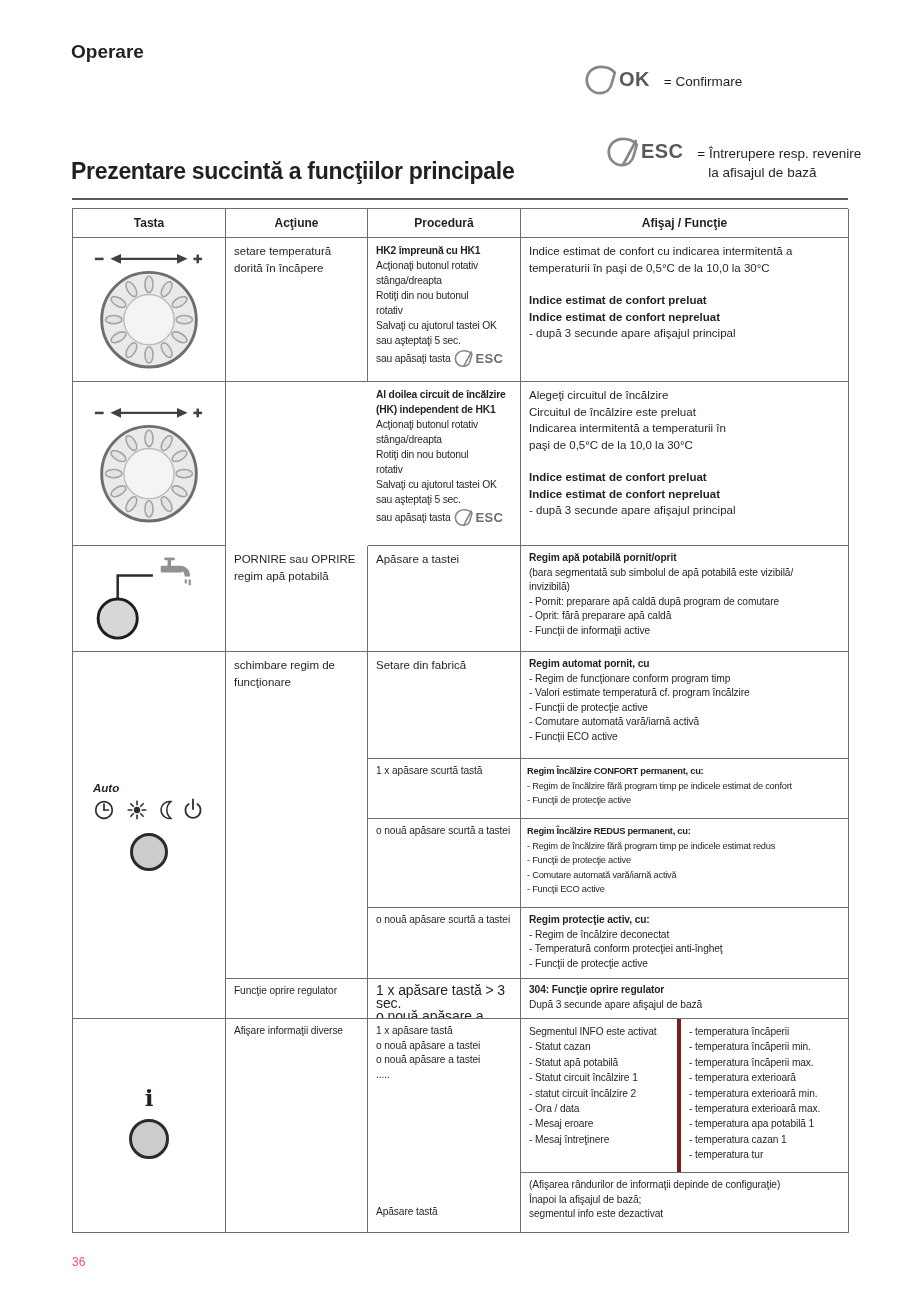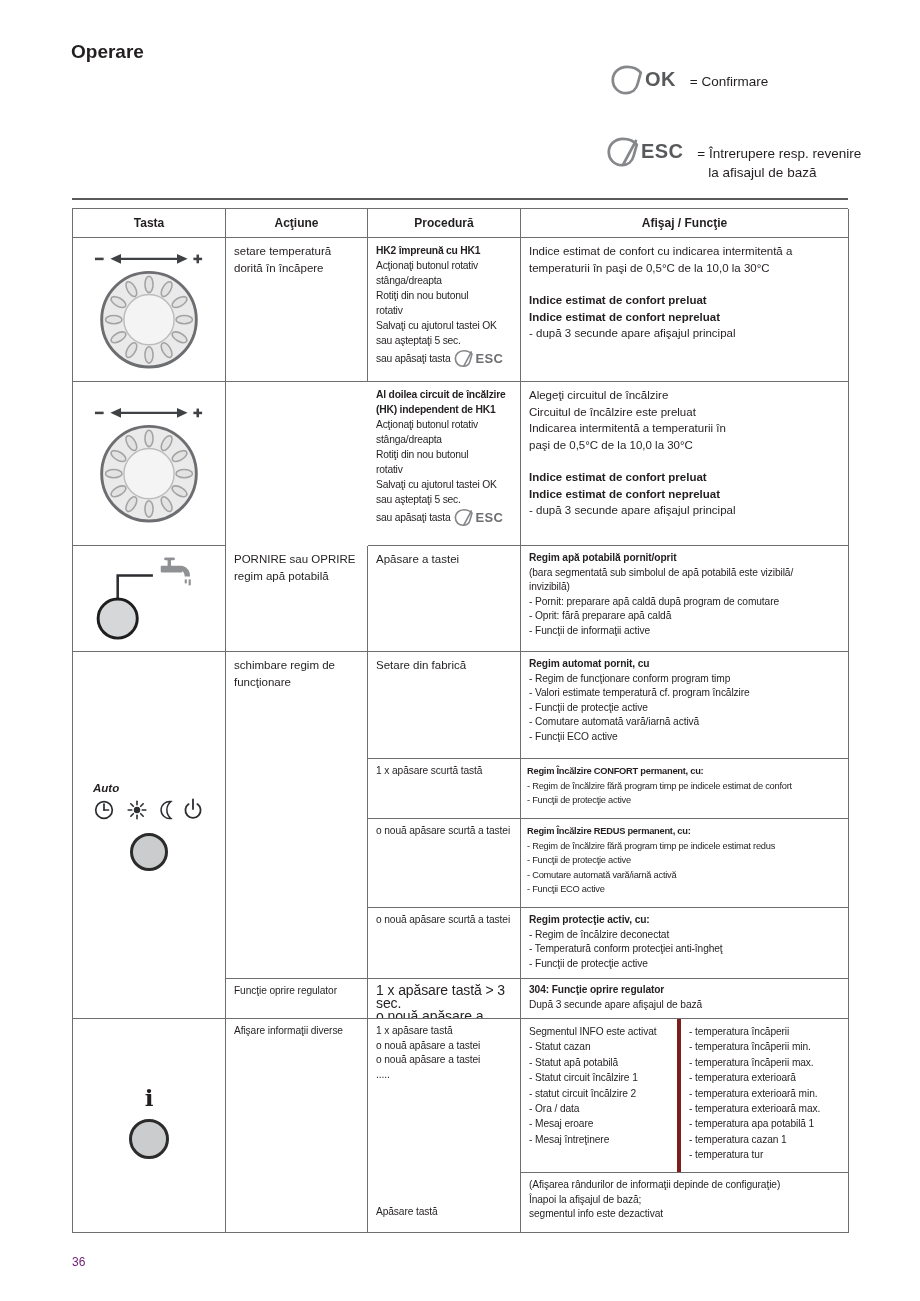--- a/index.html
+++ b/index.html
@@ -3,21 +3,21 @@
 <meta charset="utf-8">
 <style>
   html,body { margin:0; padding:0; background:#ffffff; }
   .page {
     position:relative; width:920px; height:1301px; background:#ffffff;
     font-family:"Liberation Sans", sans-serif; color:#231f20; overflow:hidden;
   }
   .h1 { position:absolute; left:71px; top:41px; font-size:19px; font-weight:bold; }
   .h2 { position:absolute; left:71px; top:158px; font-size:23px; font-weight:bold; letter-spacing:-0.3px; }
   .rule { position:absolute; left:72px; top:198px; width:776px; height:2px; background:#58595b; }
-  .pagenum { position:absolute; left:72px; top:1255px; font-size:12px; color:#701a75; }
+  .pagenum { position:absolute; left:72px; top:1255px; font-size:12px; color:#ec4899; }
 
   .legend { position:absolute; display:flex; align-items:flex-start; }
   .legend .keysvg { width:35px; height:32px; flex:0 0 auto; }
   .keylbl { font-size:20px; font-weight:bold; color:#58595b; margin:4px 0 0 1px; letter-spacing:0.4px; }
   .legtxt { font-size:13.5px; margin:8px 0 0 14px; line-height:19px; }
   .legtxt .ind { padding-left:11px; }
 
   .tbl {
     position:absolute; left:72px; top:208px; width:776px; box-sizing:border-box;
     display:grid;
@@ -156,39 +156,40 @@
         <line x1="104" y1="8.5" x2="104" y2="18"></line>
       </g>
     </symbol>
   </defs>
 </svg>
 
 <div class="page">
 
   <div class="h1">Operare</div>
 
-  <div class="legend" style="left:609px; top:64px;">
+  <div class="legend" style="left:583px; top:64px;">
     <svg class="keysvg" viewBox="0 0 30 28">
         <use href="#sym-key"></use>
       </svg>
     <span class="keylbl">OK</span>
     <span class="legtxt">= Confirmare</span>
   </div>
 
   <div class="legend" style="left:605px; top:136px;">
     <svg class="keysvg" viewBox="0 0 30 28">
         <use href="#sym-esckey"></use>
       </svg>
     <span class="keylbl">ESC</span>
     <span class="legtxt">
       <div>= Întrerupere resp. revenire</div>
       <div class="ind">la afisajul de bază</div>
     </span>
   </div>
 
+  <div class="h2">Prezentare succintă a funcţiilor principale</div>
   <div class="rule"></div>
 
   <div class="tbl">
 
     <div class="c hd" style="grid-area:1/1/2/2">Tasta</div>
     <div class="c hd" style="grid-area:1/2/2/3">Acţiune</div>
     <div class="c hd" style="grid-area:1/3/2/4">Procedură</div>
     <div class="c hd" style="grid-area:1/4/2/5">Afişaj / Funcţie</div>
 
     <div class="c keycell vcenter" style="grid-area:2/1/3/2">

